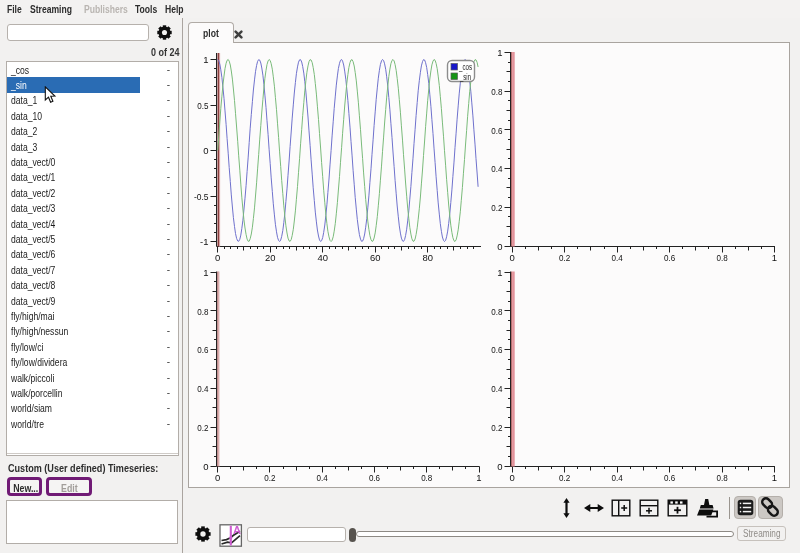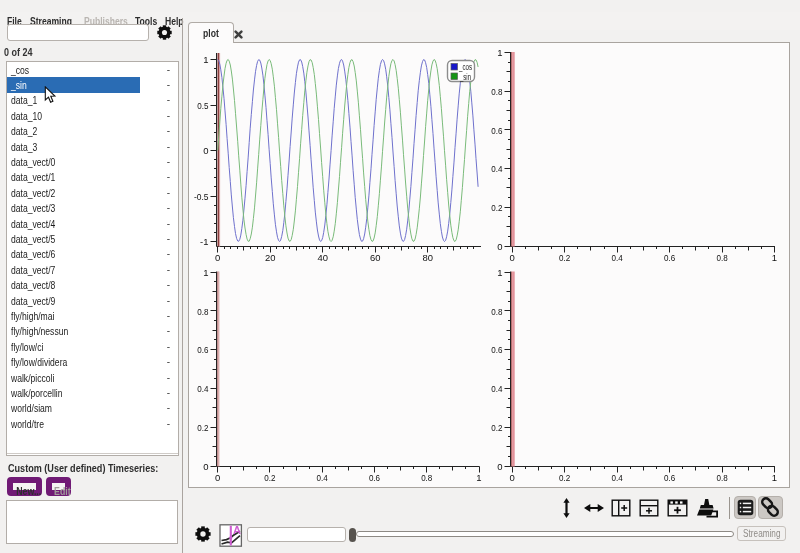--- a/index.html
+++ b/index.html
@@ -1,33 +1,33 @@
 <!DOCTYPE html>
 <html><head><meta charset="utf-8"><style>
 * { margin:0; padding:0; box-sizing:border-box; }
 html,body { width:800px; height:553px; overflow:hidden; }
 body { -webkit-font-smoothing:antialiased; font-family:"Liberation Sans",sans-serif; background:#f2f1f0; position:relative; }
 .abs { position:absolute; }
 
-#menubar { left:0; top:12px; width:800px; height:18px; background:#f3f2f1; font-size:11px; font-weight:bold; color:#2d2d2d; }
+#menubar { left:0; top:0; width:800px; height:18px; background:#f3f2f1; font-size:11px; font-weight:bold; color:#2d2d2d; }
 #menubar span { position:absolute; top:3px; transform:scaleX(0.78); transform-origin:0 50%; }
 
 .inputbox { background:#ffffff; border:1px solid #b6b1ac; border-radius:3px; }
-#lbl024 { left:0; top:46px; width:183px; text-align:left; font-size:11.5px; font-weight:bold; color:#333; }
+#lbl024 { left:0; top:46px; width:183px; text-align:right; font-size:11.5px; font-weight:bold; color:#333; }
 #list { left:6px; top:61px; width:173px; height:395px; background:#fff; border:1px solid #b2ada8; overflow:hidden; }
 .row { height:15.4px; position:relative; font-size:11px; color:#1c1c1c; }
 .row .nm { position:absolute; left:4px; top:1.7px; transform:scaleX(0.78); transform-origin:0 50%; }
 .row .vl { position:absolute; right:8px; top:1.7px; font-size:10px; color:#444; }
 .row.sel { background:linear-gradient(to right,#2a6cb4 0,#2a6cb4 133px,#ffffff 133px); color:#fff; }
 .row.sel .vl { color:#444; }
 #customlbl { left:8px; top:462px; font-size:11.5px; font-weight:bold; color:#2d2d2d; transform:scaleX(0.79); transform-origin:0 50%; }
-.btn { position:absolute; border:6px solid #701a75; border-radius:4px; background:#f5f4f3; font-size:11px; font-weight:bold; color:#2d2d2d; text-align:center; }
+.btn { position:absolute; border:3px solid #701a75; border-radius:4px; background:#f5f4f3; font-size:11px; font-weight:bold; color:#2d2d2d; text-align:center; }
 .btn i { font-style:normal; display:inline-block; transform:scaleX(0.8); }
 #newbtn { left:7px; top:477px; width:35px; height:19px; line-height:17px; }
-#editbtn { left:46px; top:477px; width:25px; height:19px; line-height:17px; color:#a19d99; }
+#editbtn { left:46px; top:477px; width:46px; height:19px; line-height:17px; color:#a19d99; }
 #custombox { left:6px; top:500px; width:172px; height:44px; background:#fff; border:1px solid #b2ada8; }
 #splitter { left:182px; top:18px; width:1px; height:535px; background:#aaa49f; }
 
 #tab { left:188px; top:22px; width:46px; height:21px; background:#fcfbfb; border:1px solid #b0aba6; border-bottom:none; border-radius:4px 4px 0 0; }
 #tab .t { position:absolute; left:14px; top:4px; font-size:11.5px; font-weight:bold; color:#2d2d2d; transform:scaleX(0.75); transform-origin:0 0; }
 #pane { left:188px; top:42px; width:602px; height:446px; background:#fcfbfb; border:1px solid #a9a49f; }
 
 .tf { background:#fff; border:1px solid #b6b1ac; border-radius:3px; }
 #streambtn { left:737px; top:526px; width:49px; height:15px; line-height:13px; font-size:10px; font-weight:normal; color:#8f8b87; background:#f2f1f0; border:1px solid #c6c1bc; border-radius:3px; text-align:center; position:absolute; }
 #streambtn i { font-style:normal; display:inline-block; transform:scaleX(0.82); transform-origin:50% 50%; }

